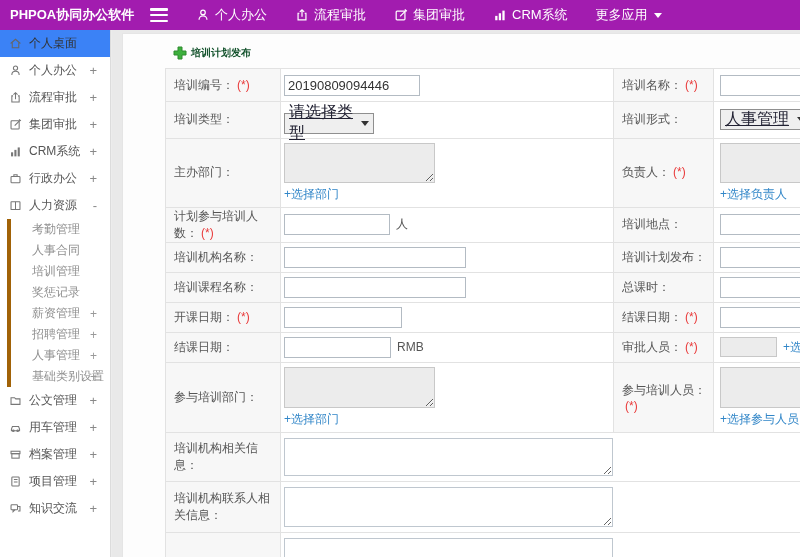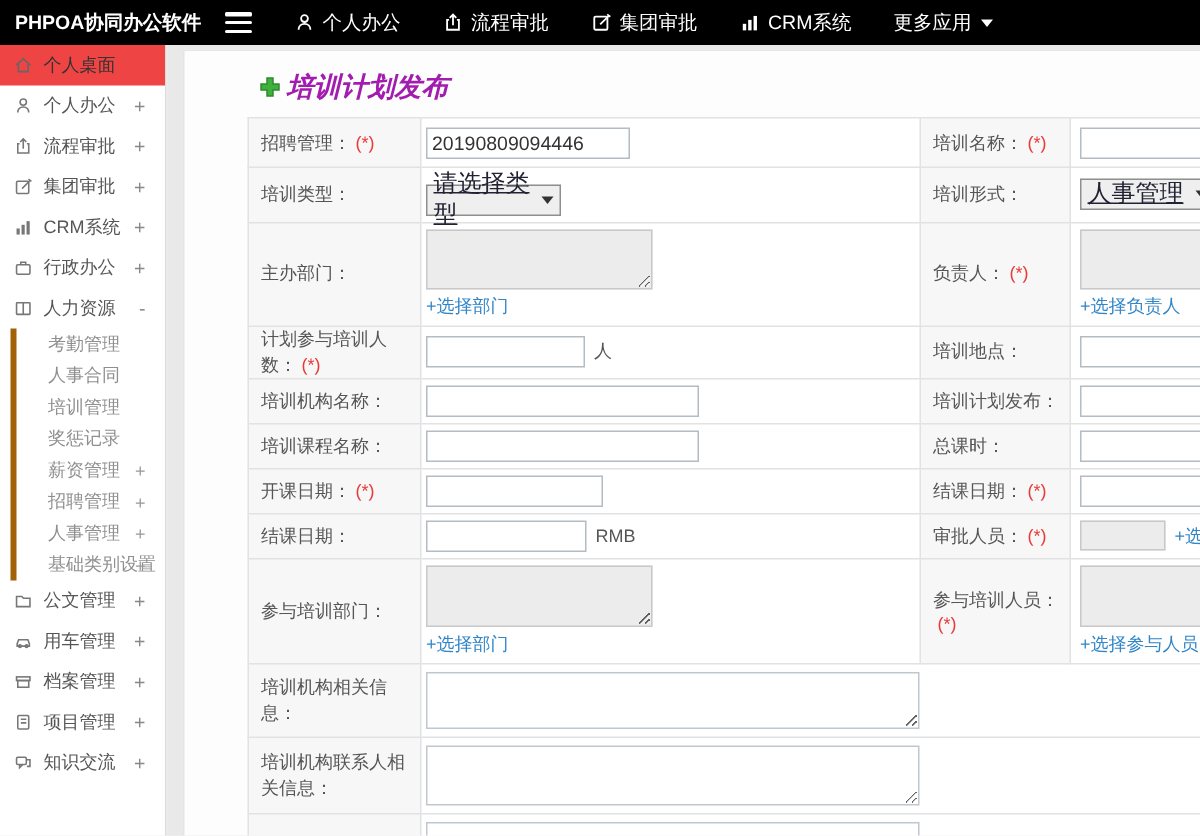--- a/index.html
+++ b/index.html
@@ -1,52 +1,52 @@
 <!DOCTYPE html>
 <html><head>
 <meta charset="utf-8">
 <style>
   * { margin:0; padding:0; box-sizing:border-box; }
   html,body { width:800px; height:557px; overflow:hidden; background:#ececec;
               font-family:"Liberation Sans","DejaVu Sans",sans-serif; font-size:12px; }
 
   
   .topbar { position:absolute; left:0; top:0; width:800px; height:30px;
-            background:#000000; display:flex; align-items:center; z-index:5; }
+            background:#a21caf; display:flex; align-items:center; z-index:5; }
   .logo { color:#fff; font-size:13px; font-weight:bold; padding-left:10px; width:148px; }
   .hamburger { width:18px; height:14px; display:flex; flex-direction:column;
                justify-content:space-between; margin:0 14px 0 2px; cursor:pointer; }
   .hamburger span { display:block; height:2.5px; background:#fff; border-radius:1px; }
   .topnav { display:flex; align-items:center; height:100%; }
   .topnav-item { display:flex; align-items:center; color:#fff; font-size:13px;
                  padding:0 14px; height:100%; cursor:pointer; }
   .topnav-item svg { margin-right:5px; }
   .caret { width:0; height:0; border-left:4px solid transparent; border-right:4px solid transparent;
            border-top:5px solid #fff; margin-left:6px; }
 
   
   .sidebar { position:absolute; left:0; top:30px; width:111px; height:527px;
              background:#fff; border-right:1px solid #dcdcdc; overflow:hidden; }
   .side-item { height:27px; display:flex; align-items:center; padding-left:9px;
                color:#555; cursor:pointer; position:relative; }
   .side-item svg { margin-right:7px; color:#777; flex:0 0 auto; }
   .side-item .expand { position:absolute; right:13px; color:#888; font-size:13px; }
-  .side-item.active { background:#ef4444; color:#333; }
+  .side-item.active { background:#3b82f6; color:#333; }
   .submenu { border-left:4px solid #a16207; margin-left:7px; }
   .sub-item { height:21px; display:flex; align-items:center; padding-left:21px;
               color:#8f8f8f; cursor:pointer; position:relative; }
   .sub-item .expand { position:absolute; right:13px; color:#999; font-size:12px; }
 
   
   .main { position:absolute; left:112px; top:30px; width:688px; height:527px;
           background:#e9e9e9; overflow:hidden; }
   .panel { position:absolute; left:10px; top:3px; width:800px; height:600px;
            background:#fdfdfd; border:1px solid #e5e5e5; }
   .panel-title { padding:12px 0 8px 50px; display:flex; align-items:center; }
-  .panel-title b { font-size:18px; color:#a21caf; margin-left:4px;font-style:italic; }
+  .panel-title b { font-size:10px; color:#14532d; margin-left:4px; }
 
   
   table.frm { border-collapse:collapse; margin-left:42px; table-layout:fixed; width:800px; }
   table.frm td { border:1px solid #e2e2e2; vertical-align:middle; }
   td.lbl { background:#f7f7f7; padding-left:8px; color:#555; }
   td.fld { background:#fff; padding:4px 0 4px 3px; }
   em.req { color:#e93a3a; font-style:normal; margin-left:3px; }
   input.txt { height:21px; border:1px solid #b3bbc3; background:#fff; padding:0 3px;
               font-size:13px; color:#333; font-family:"Liberation Sans",sans-serif; }
   .sel { display:inline-flex; align-items:center; justify-content:space-between;
@@ -267,21 +267,21 @@
     <table class="frm">
       <colgroup>
           <col style="width:115px">
           <col style="width:333px">
           <col style="width:100px">
           <col style="width:252px">
         </colgroup>
 
       <tbody>
           <tr style="height:33px">
-        <td class="lbl"><span>招聘管理：</span><em class="req">(*)</em></td>
+        <td class="lbl"><span>培训编号：</span><em class="req">(*)</em></td>
         <td class="fld"><input class="txt" style="width: 136px;" value="20190809094446"></td>
         <td class="lbl"><span>培训名称：</span><em class="req">(*)</em></td>
         <td class="fld" style="padding-left:6px"><input class="txt" style="width: 180px;"></td>
       </tr>
 
       <tr style="height:33px">
         <td class="lbl"><span>培训类型：</span></td>
         <td class="fld">
           <div class="sel">
             <span>请选择类型</span>

